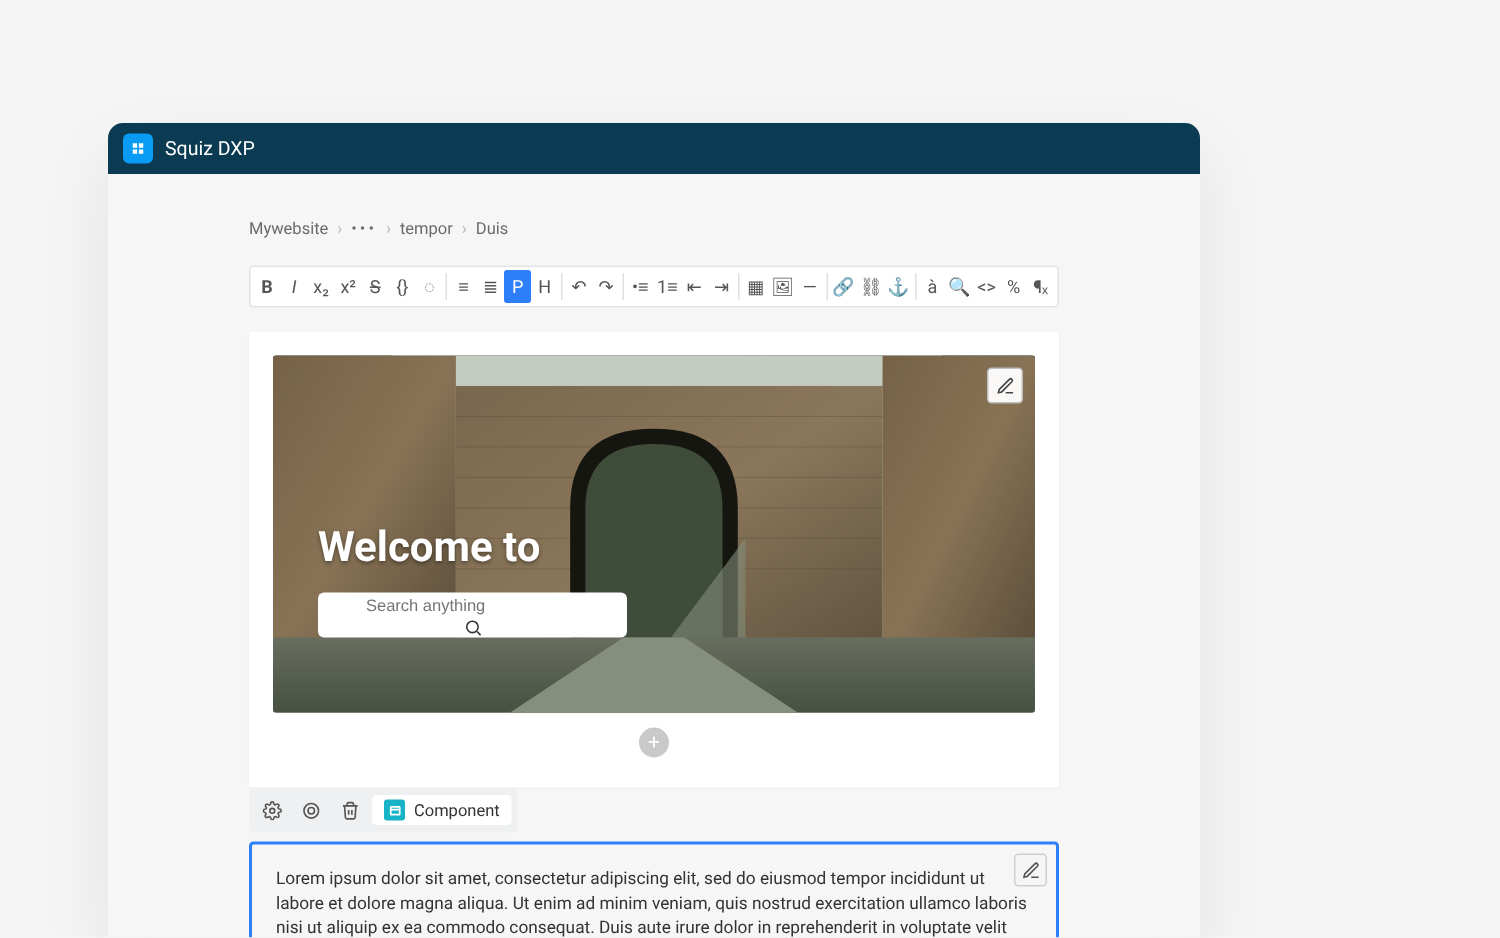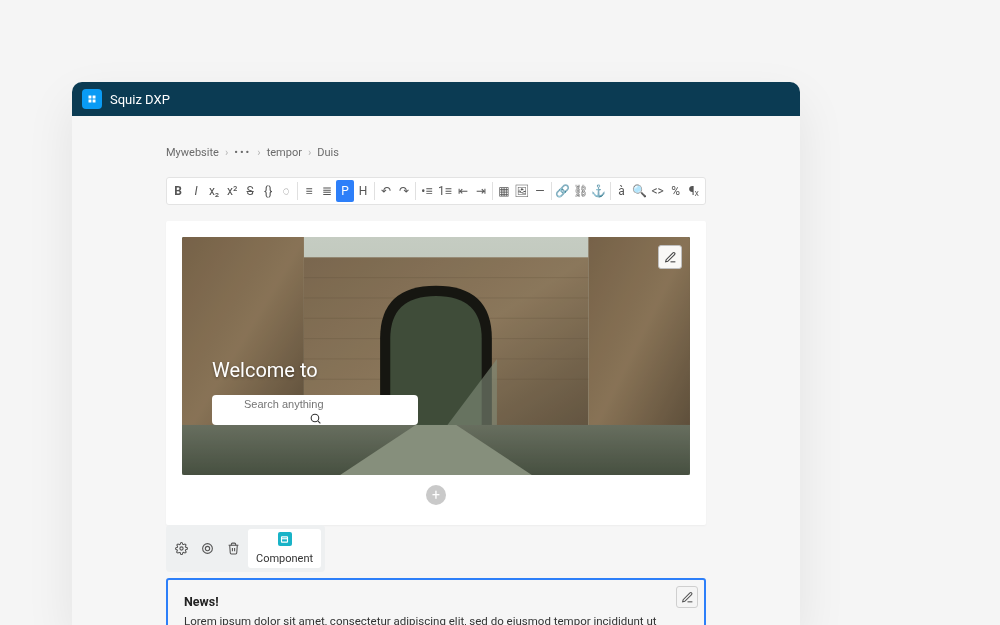--- a/index.html
+++ b/index.html
@@ -14,29 +14,29 @@
   .crumbs .sep{color:#b5b5b5;}
   .crumbs .dots{letter-spacing:2px;}
   .toolbar{background:#fff;border:1px solid #e3e3e3;border-radius:3px;display:flex;align-items:center;height:26px;padding:0 2px;gap:0;margin-bottom:16px;}
   .tbtn{width:22px;height:22px;display:flex;align-items:center;justify-content:center;color:#555;font-size:12px;border-radius:2px;cursor:pointer;}
   .tbtn.active{background:#2d7ff9;color:#fff;}
   .tsep{width:1px;height:18px;background:#e0e0e0;margin:0 2px;}
   .canvas{background:#fff;border-radius:2px;padding:16px;box-shadow:0 1px 2px rgba(0,0,0,0.04);}
   .hero{position:relative;height:238px;border-radius:2px;overflow:hidden;background:linear-gradient(135deg,#4a5a3a 0%,#3d4832 100%);display:flex;align-items:flex-end;}
   .hero-bg{position:absolute;inset:0;}
   .hero-fg{position:relative;padding:0 0 50px 30px;color:#fff;z-index:2;}
-  .hero-fg h1{font-size:20px;font-weight:400;line-height:1.1;margin:0 0 14px 0;text-shadow:0 1px 3px rgba(0,0,0,0.4);}
+  .hero-fg h1{font-size:28px;font-weight:700;line-height:1.1;margin:0 0 14px 0;text-shadow:0 1px 3px rgba(0,0,0,0.4);}
   .search{display:flex;align-items:center;background:#fff;border-radius:4px;width:190px;height:30px;padding:0 8px;flex-direction:column;}
   .search input{border:0;outline:0;flex:1;font-size:11px;color:#333;background:transparent;}
   .editbtn{position:absolute;top:8px;right:8px;width:22px;height:22px;background:rgba(255,255,255,0.95);border:1px solid #bfbfbf;border-radius:3px;display:flex;align-items:center;justify-content:center;color:#444;cursor:pointer;z-index:3;}
   .addrow{display:flex;justify-content:center;padding:10px 0 4px 0;}
   .addbtn{width:20px;height:20px;border-radius:50%;background:#c9c9c9;color:#fff;display:flex;align-items:center;justify-content:center;font-size:14px;cursor:pointer;}
   .comp-toolbar{display:flex;align-items:center;gap:4px;background:#eef0f1;border-radius:4px;padding:4px;width:max-content;margin:0 0 6px 0;}
   .comp-toolbar .cb{width:22px;height:22px;display:flex;align-items:center;justify-content:center;background:transparent;border-radius:3px;color:#555;cursor:pointer;}
-  .comp-toolbar .pill{display:flex;align-items:center;gap:6px;background:#fff;border-radius:3px;padding:3px 8px;font-size:11px;color:#333;flex-direction:column;}
+  .comp-toolbar .pill{display:flex;align-items:center;gap:6px;background:#fff;border-radius:3px;padding:3px 8px;font-size:11px;color:#333;}
   .comp-toolbar .pill .pic{width:14px;height:14px;background:#19b3c7;border-radius:2px;display:flex;align-items:center;justify-content:center;color:#fff;}
   .news{border:2px solid #2d7ff9;border-radius:3px;padding:14px 16px;position:relative;}
   .news-edit{position:absolute;top:6px;right:6px;width:20px;height:20px;border:1px solid #cfcfcf;border-radius:3px;background:#f5f5f5;display:flex;align-items:center;justify-content:center;color:#555;cursor:pointer;}
   .news h3{margin:0 0 4px 0;font-size:12.5px;font-weight:700;color:#222;}
   .news p{margin:0;font-size:11.5px;line-height:1.45;color:#333;}
   
   .ic{width:13px;height:13px;}
 </style>
 </head>
 <body>
@@ -208,20 +208,19 @@
           </div>
         </div>
 
         <div class="news">
           <div class="news-edit">
             <svg class="ic" viewBox="0 0 24 24" fill="none" stroke="currentColor" stroke-width="2">
                 <path d="M12 20h9"></path>
                 <path d="M16.5 3.5a2.1 2.1 0 013 3L7 19l-4 1 1-4z"></path>
               </svg>
           </div>
-          <h3>News!</h3>
           <p>Lorem ipsum dolor sit amet, consectetur adipiscing elit, sed do eiusmod tempor incididunt ut labore et dolore magna aliqua. Ut enim ad minim veniam, quis nostrud exercitation ullamco laboris nisi ut aliquip ex ea commodo consequat. Duis aute irure dolor in reprehenderit in voluptate velit esse cillum dolore eu fugiat nulla pariatur. Excepteur sint occaecat cupidatat non proident, sunt in</p>
         </div>
 
       </div>
     </div>
   </div>
 </div>
 
 </body></html>

